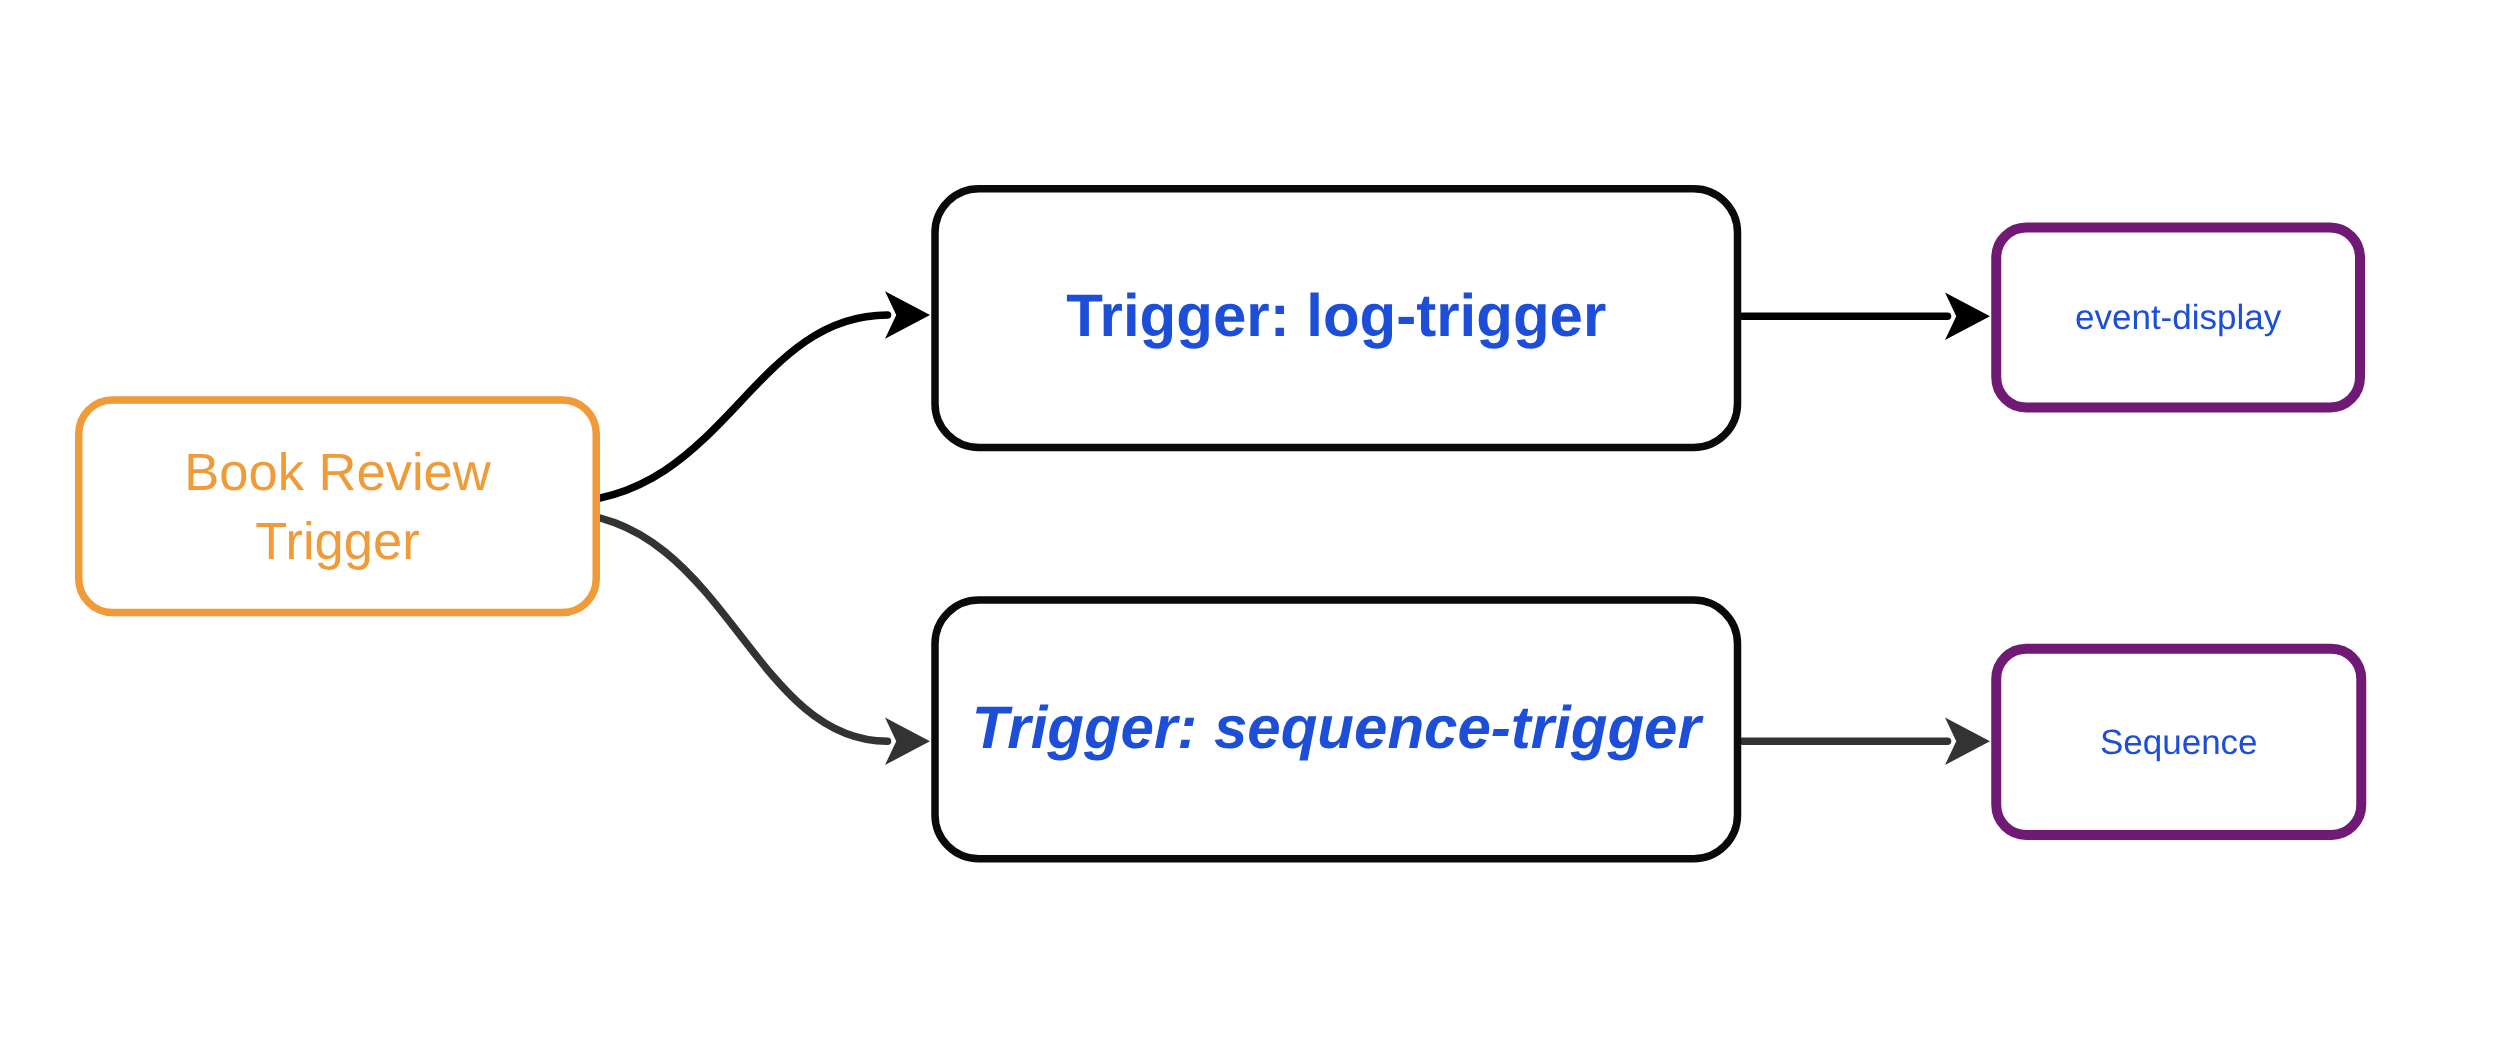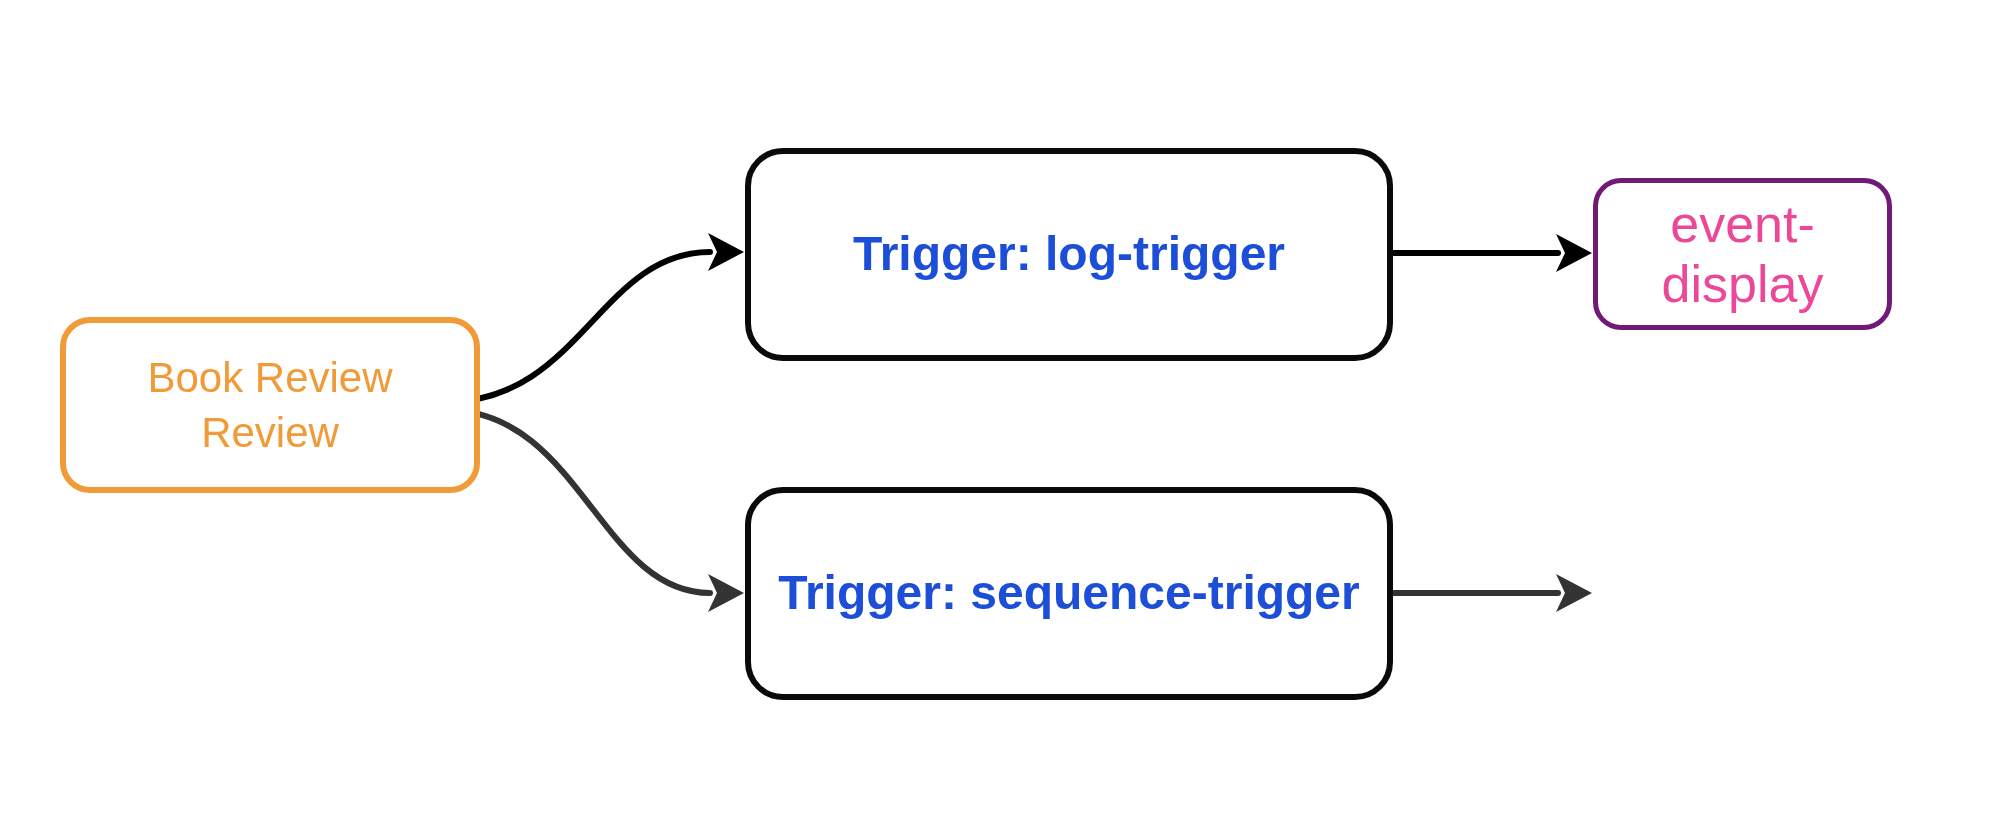--- a/index.html
+++ b/index.html
@@ -52,28 +52,28 @@
     left: 745px;
     width: 648px;
     height: 213px;
     border: 6px solid #0A0A0A;
     border-radius: 38px;
     color: #1d4ed8;
     font-size: 48px;
     line-height: 1.42;
   }
   .node-trigger-log { top: 148px; }
-  .node-trigger-sequence { top: 487px; }
+  .node-trigger-sequence { top: 477px; font-style: italic; }
   .node-trigger .trigger-title { font-weight: 700; }
   .node-output {
     left: 1593px;
-    border: 5px solid #701a75;
+    border: 8px solid #701a75;
     border-radius: 28px;
-    color: #ec4899;
-    font-size: 52px;
+    color: #1d4ed8;
+    font-size: 28px;
   }
   .node-output-event { top: 178px; width: 299px; height: 152px; }
   .node-output-sequence { top: 515px; width: 300px; height: 157px; }
 </style>
 </head>
 <body>
 
 <div class="canvas">
 
   <svg class="edges-layer" viewBox="0 0 1999 831" xmlns="http://www.w3.org/2000/svg">
@@ -90,29 +90,32 @@
 
     <path class="edge" d="M 446 410 C 580 410, 600 593, 710 593" marker-end="url(#arrowhead-secondary)" stroke="#333333"></path>
 
     <path class="edge" d="M 1394 253 L 1558 253" marker-end="url(#arrowhead-primary)" stroke="#000000"></path>
 
     <path class="edge" d="M 1394 593 L 1558 593" marker-end="url(#arrowhead-secondary)" stroke="#333333"></path>
   </svg>
 
   <div class="node node-broker">
     <div>Book Review</div>
-    <div>Review</div>
+    <div>Trigger</div>
   </div>
 
   <div class="node node-trigger node-trigger-log">
     <div class="trigger-title">Trigger: log-trigger</div>
   </div>
 
   <div class="node node-trigger node-trigger-sequence">
     <div class="trigger-title">Trigger: sequence-trigger</div>
   </div>
 
   <div class="node node-output node-output-event">
     <div>event-display</div>
   </div>
 
+  <div class="node node-output node-output-sequence">
+    <div>Sequence</div>
+  </div>
 
 </div>
 
 </body></html>

